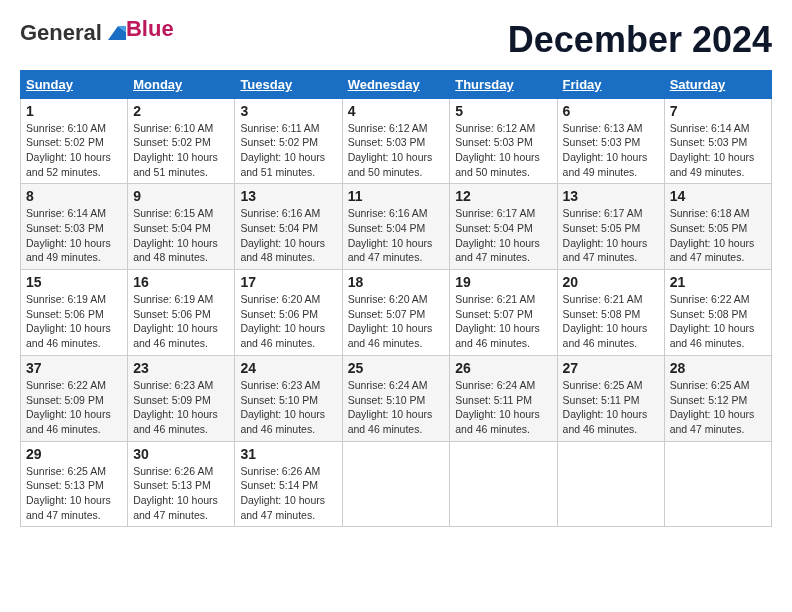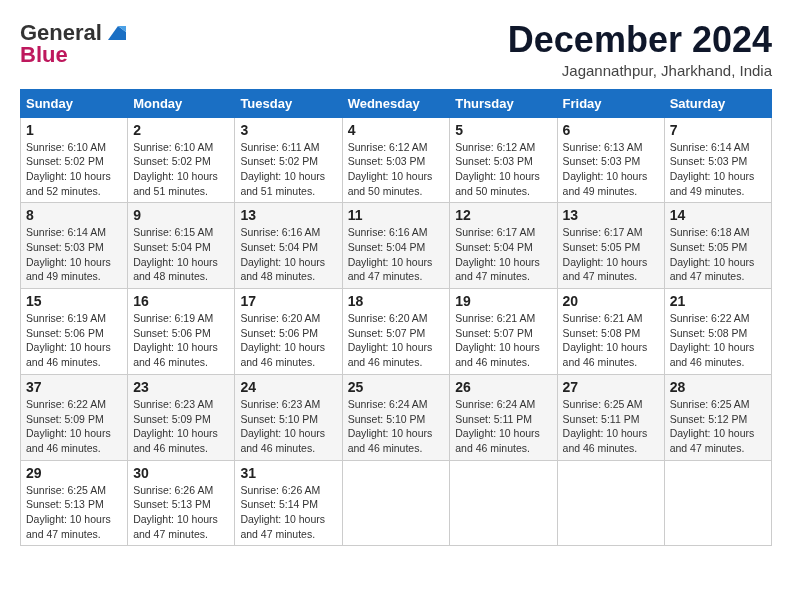--- a/index.html
+++ b/index.html
@@ -11,21 +11,21 @@
       padding: 20px;
     }
     .header {
       display: flex;
       align-items: flex-start;
       justify-content: space-between;
       margin-bottom: 10px;
     }
     .logo {
       display: flex;
-      flex-direction: column;
+      flex-direction: row;
       align-items: flex-start;
     }
     .title-block {
       text-align: right;
     }
     .month-title {
       font-size: 36px;
       font-weight: bold;
       color: #0f172a;
       line-height: 1.1;
@@ -41,20 +41,21 @@
       font-size: 11px;
     }
     .calendar th {
       background: #1a6fc4;
       color: #fff;
       text-align: left;
       padding: 6px 5px;
       font-size: 13px;
       font-weight: bold;
       border: 1px solid #1a6fc4;
+      text-decoration: underline;
     }
     .calendar td {
       vertical-align: top;
       border: 1px solid #ccc;
       padding: 4px 5px;
       width: 108px;
       min-height: 80px;
       background: #fff;
     }
     .calendar tr:nth-child(even) td {
@@ -85,21 +86,20 @@
       <span style="font-size:22px; font-weight:bold; color:#333;">General</span>
       <svg width="22" height="22" viewBox="0 0 22 22" style="margin-left:2px;">
         <polygon points="4,18 14,4 22,10 22,18" fill="#1a6fc4"></polygon>
         <polygon points="14,4 22,4 22,10" fill="#4aa0e6"></polygon>
       </svg>
     </div>
     <span style="font-size:22px; font-weight:bold; color:#be185d; margin-top:-4px;">Blue</span>
   </div>
   <div class="title-block">
     <div class="month-title">December 2024</div>
-    <div class="location">Jagannathpur, Jharkhand, India</div>
   </div>
 </div>
 
 <table class="calendar">
   <thead>
     <tr>
     <th>Sunday</th>
         <th>Monday</th>
         <th>Tuesday</th>
         <th>Wednesday</th>

